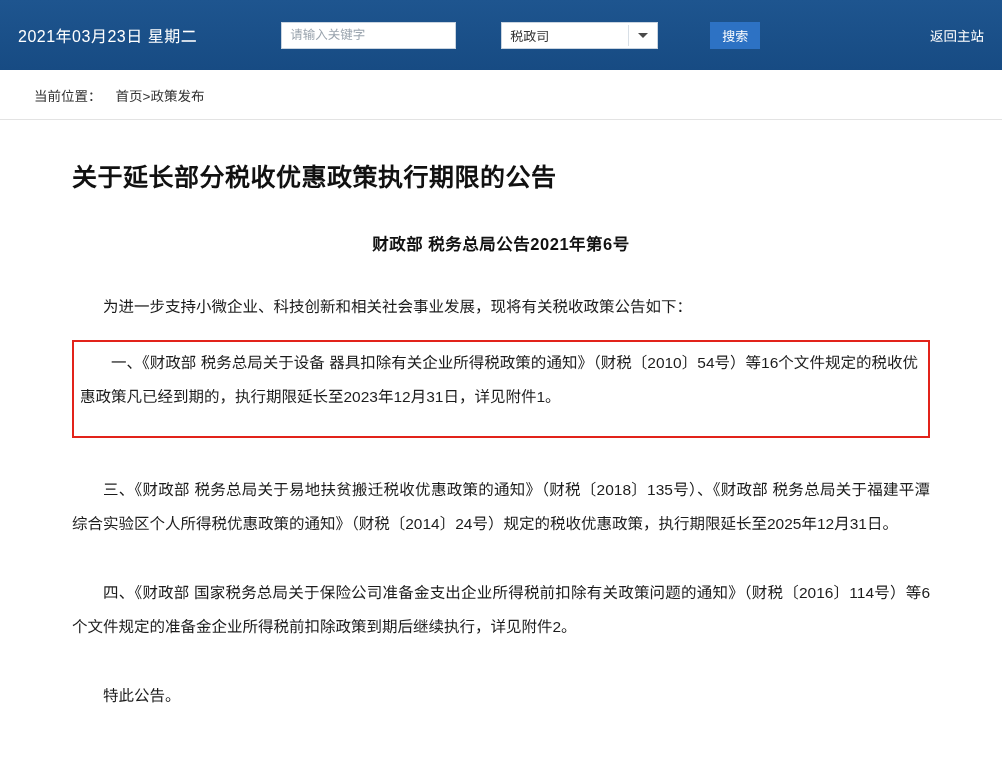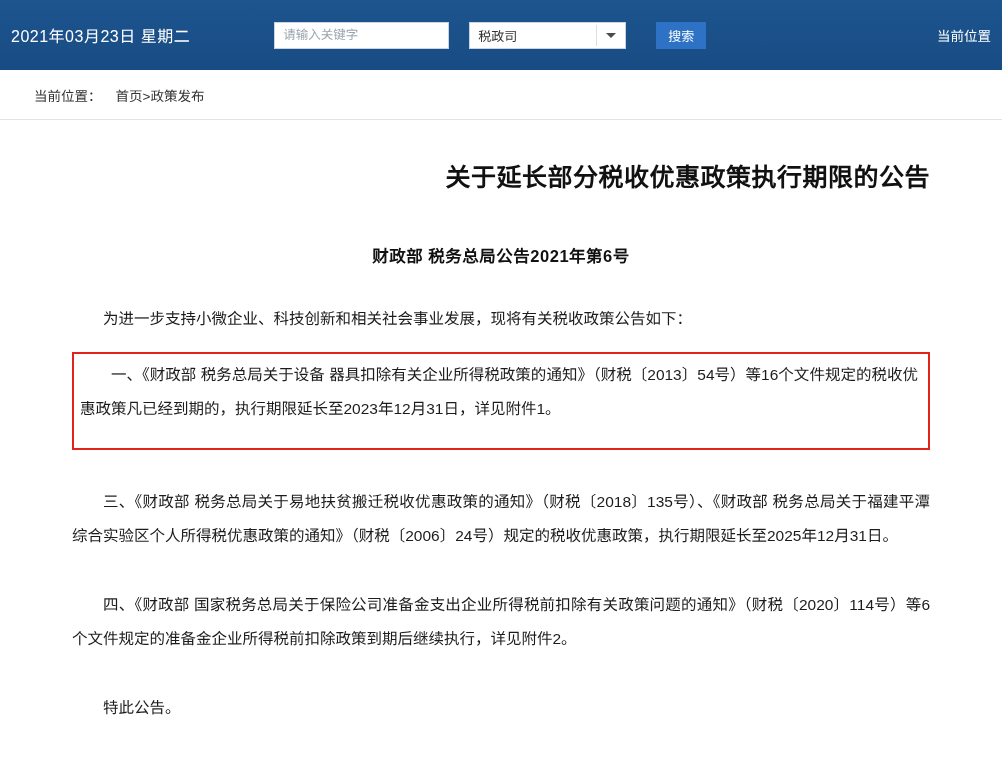--- a/index.html
+++ b/index.html
@@ -23,51 +23,52 @@
   }
 
   
   .topbar {
     position: relative;
     height: 70px;
     background: #1b4f8a;
     background: linear-gradient(to bottom, #1e558f 0%, #174b83 100%);
     display: flex;
     align-items: center;
-    padding: 0 11px;
+    padding: 0 18px;
     box-sizing: border-box;
   }
   .topbar .date {
     color: #ffffff;
     font-size: 16px;
     letter-spacing: 0.5px;
     white-space: nowrap;
   }
   .topbar .searcharea {
     display: flex;
     align-items: center;
     margin-left: 84px;
+    gap: 37px;
   }
   .search-input {
     width: 175px;
     height: 27px;
     border: 1px solid #c9d4e0;
     background: #ffffff;
     font-size: 12.5px;
     color: #555;
     padding: 0 8px;
     box-sizing: border-box;
     outline: none;
     font-family: "Liberation Sans", "DejaVu Sans", sans-serif;
   }
   .search-input::placeholder { color: #9aa4ae; }
 
   .select-wrap {
     position: relative;
-    margin-left: 20px;
+    margin-left: 8px;
     width: 157px;
     height: 27px;
     background: #ffffff;
     border: 1px solid #c9d4e0;
     box-sizing: border-box;
     display: flex;
     align-items: center;
     text-align: center;
   }
   .select-wrap .sel-value {
@@ -87,21 +88,21 @@
     position: absolute;
     right: 9px;
     top: 50%;
     margin-top: -2px;
     width: 0; height: 0;
     border-left: 5px solid transparent;
     border-right: 5px solid transparent;
     border-top: 5px solid #4a4a4a;
   }
   .search-btn {
-    margin-left: 30px;
+    margin-left: 15px;
     height: 27px;
     min-width: 50px;
     padding: 0 10px;
     background: #2d72c4;
     color: #ffffff;
     font-size: 13px;
     border: 1px solid #2d72c4;
     display: flex;
     align-items: center;
     justify-content: center;
@@ -136,34 +137,34 @@
     color: #333;
     margin-left: 14px;
   }
 
   
   .article {
     padding: 28px 72px 0 72px;
     box-sizing: border-box;
   }
   .doc-title {
-    text-align: right;
+    text-align: left;
     font-size: 25px;
     font-weight: bold;
     color: #111;
     line-height: 1.4;
     letter-spacing: 0.5px;
     margin: 12px 0 0 0;
   }
   .doc-subtitle {
     text-align: center;
     font-size: 16.5px;
     font-weight: bold;
     color: #111;
-    margin-top: 48px;
+    margin-top: 36px;
     letter-spacing: 0.5px;
   }
   .body-text {
     margin-top: 35px;
     font-size: 15.5px;
     line-height: 34px;
     color: #1c1c1c;
     text-align: justify;
     text-justify: inter-ideograph;
   }
@@ -192,37 +193,37 @@
 
       <div class="select-wrap">
         <span class="sel-value">税政司</span>
         <span class="sel-divider"></span>
         <span class="caret"></span>
       </div>
 
       <div class="search-btn">搜索</div>
     </div>
 
-    <a class="home-link">当前位置</a>
+    <a class="home-link">返回主站</a>
   </div>
 
   <div class="breadcrumb-bar">
     <span class="label">当前位置：</span>
     <span class="path">首页&gt;政策发布</span>
   </div>
 
   <div class="article">
     <h1 class="doc-title">关于延长部分税收优惠政策执行期限的公告</h1>
     <div class="doc-subtitle">财政部 税务总局公告2021年第6号</div>
 
     <p class="body-text indent">为进一步支持小微企业、科技创新和相关社会事业发展，现将有关税收政策公告如下：</p>
 
     <div class="highlight-box">
-      <p class="body-text indent">一、《财政部 税务总局关于设备 器具扣除有关企业所得税政策的通知》（财税〔2013〕54号）等16个文件规定的税收优惠政策凡已经到期的，执行期限延长至2023年12月31日，详见附件1。</p>
+      <p class="body-text indent">一、《财政部 税务总局关于设备 器具扣除有关企业所得税政策的通知》（财税〔2010〕54号）等16个文件规定的税收优惠政策凡已经到期的，执行期限延长至2023年12月31日，详见附件1。</p>
     </div>
 
-    <p class="body-text indent">三、《财政部 税务总局关于易地扶贫搬迁税收优惠政策的通知》（财税〔2018〕135号）、《财政部 税务总局关于福建平潭综合实验区个人所得税优惠政策的通知》（财税〔2006〕24号）规定的税收优惠政策，执行期限延长至2025年12月31日。</p>
-    <p class="body-text indent">四、《财政部 国家税务总局关于保险公司准备金支出企业所得税前扣除有关政策问题的通知》（财税〔2020〕114号）等6个文件规定的准备金企业所得税前扣除政策到期后继续执行，详见附件2。</p>
+    <p class="body-text indent">三、《财政部 税务总局关于易地扶贫搬迁税收优惠政策的通知》（财税〔2018〕135号）、《财政部 税务总局关于福建平潭综合实验区个人所得税优惠政策的通知》（财税〔2014〕24号）规定的税收优惠政策，执行期限延长至2025年12月31日。</p>
+    <p class="body-text indent">四、《财政部 国家税务总局关于保险公司准备金支出企业所得税前扣除有关政策问题的通知》（财税〔2016〕114号）等6个文件规定的准备金企业所得税前扣除政策到期后继续执行，详见附件2。</p>
     <p class="body-text indent">特此公告。</p>
 
   </div>
 
 </div>
 
 </body></html>

